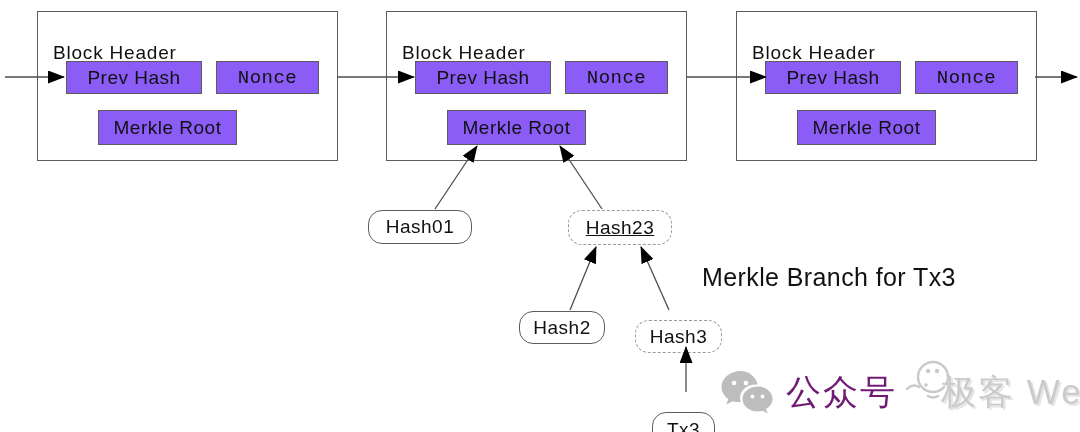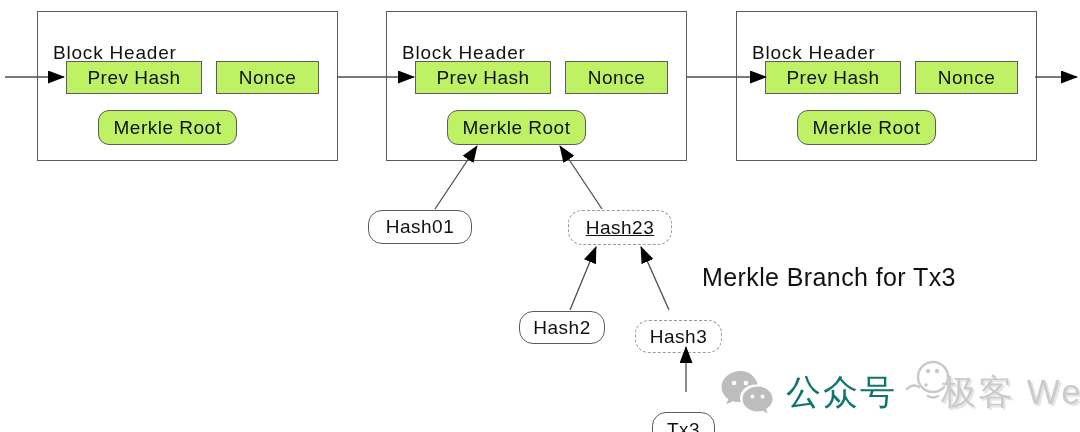--- a/index.html
+++ b/index.html
@@ -24,31 +24,31 @@
     position: absolute;
     left: 15px;
     top: 30px;
     font-size: 19px;
     letter-spacing: 0.8px;
     white-space: nowrap;
   }
   .ibox {
     position: absolute;
     border: 1px solid #5c5c5c;
-    background: #bef264;
+    background: #8b5cf6;
     display: flex;
     align-items: center;
     justify-content: center;
     font-size: 19px;
     letter-spacing: 0.5px;
     white-space: nowrap;
   }
   .prev   { left: 28px;  top: 49px; width: 134px; height: 31px; }
-  .nonce  { left: 178px; top: 49px; width: 101px; height: 31px; }
-  .root   { left: 60px;  top: 98px; width: 137px; height: 33px; border-radius: 11px; }
+  .nonce  { left: 178px; top: 49px; width: 101px; height: 31px; font-family: Liberation Mono, monospace; }
+  .root   { left: 60px;  top: 98px; width: 137px; height: 33px; }
   .treebox {
     position: absolute;
     background: #ffffff;
     display: flex;
     align-items: center;
     justify-content: center;
     font-size: 19px;
     letter-spacing: 0.5px;
     white-space: nowrap;
     border-radius: 14px;
@@ -78,21 +78,21 @@
     position: absolute;
     left: 720px;
     top: 352px;
     height: 80px;
     display: flex;
     align-items: center;
     pointer-events: none;
   }
   .wm-text {
     font-size: 35px;
-    color: #0f766e;
+    color: #701a75;
     letter-spacing: 2px;
     white-space: nowrap;
   }
   .wm-suffix {
     color: #cbcbcb;
     text-shadow: 2px 2px 0 #e6e6e6;
     margin-left: -10px;
   }
   .wm-icon { display: inline-block; }
   .wm-wechat { margin-right: 10px; margin-top: 8px; }

